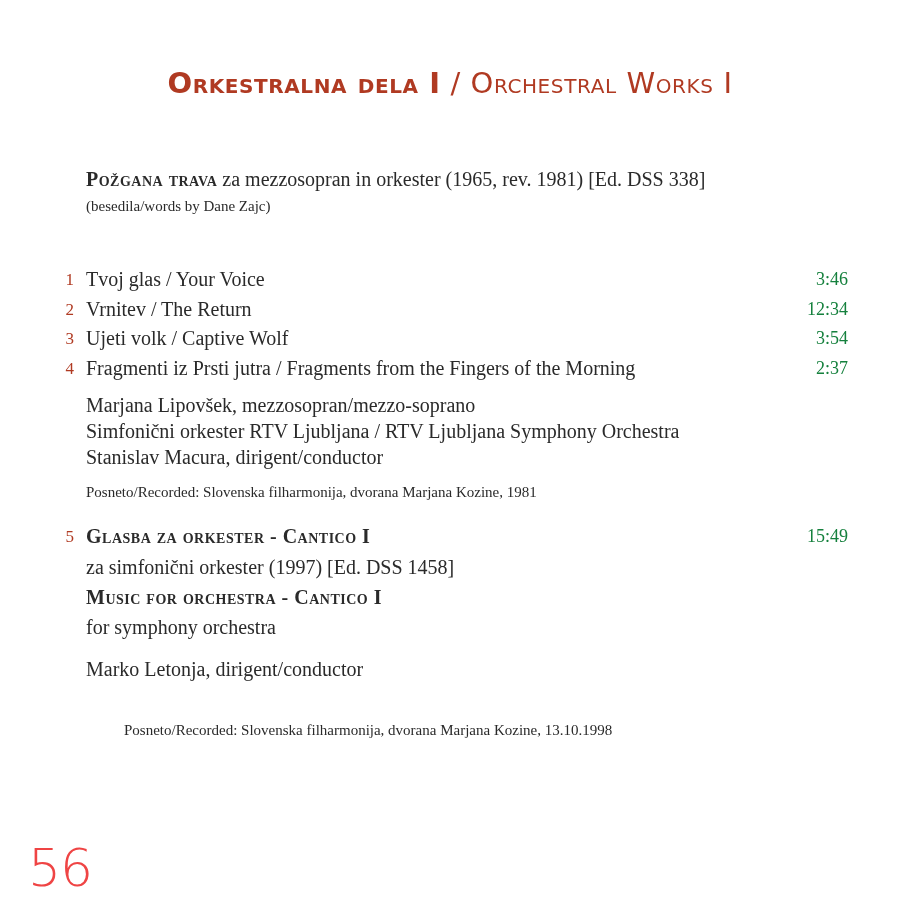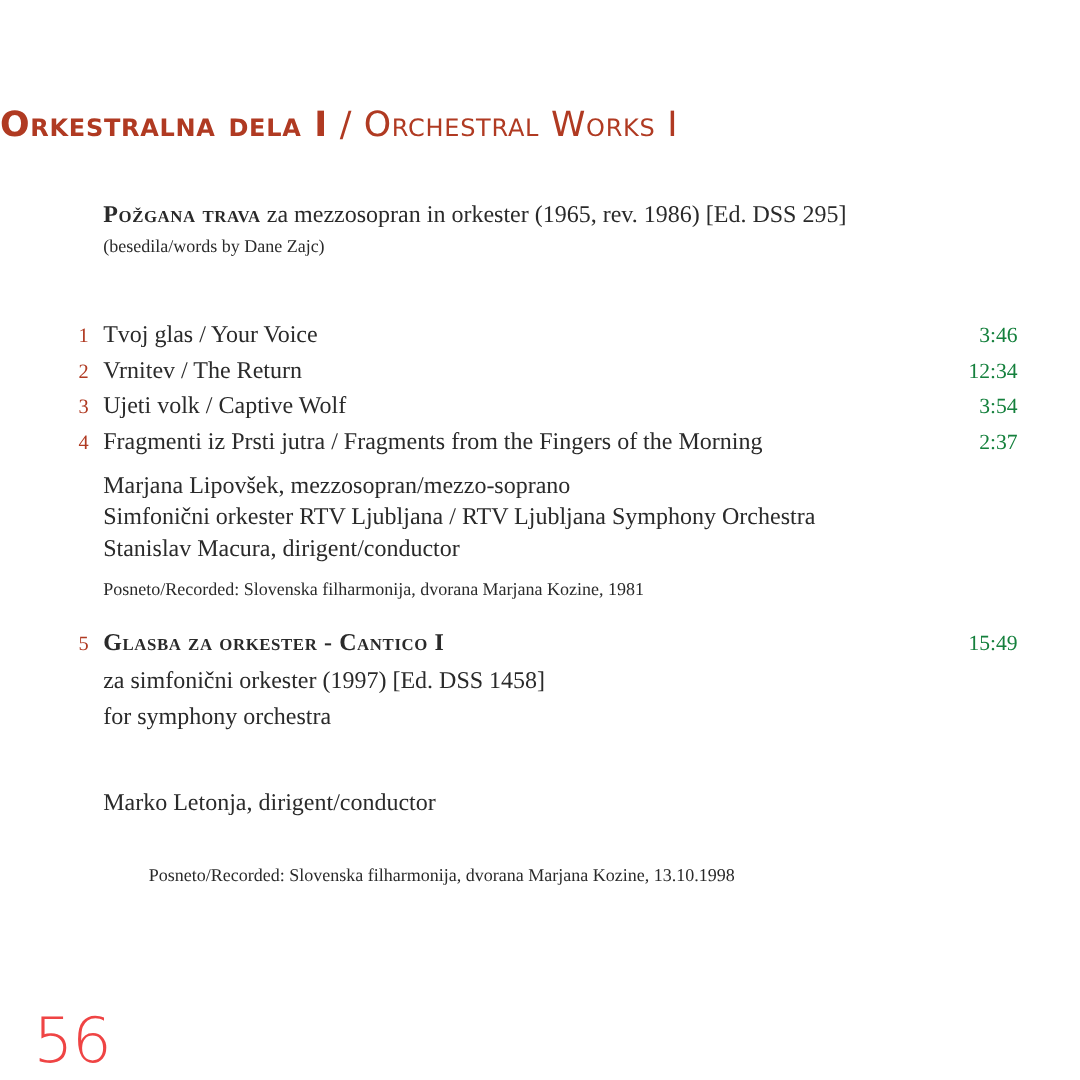--- a/index.html
+++ b/index.html
@@ -13,27 +13,26 @@
       position: relative;
       overflow: hidden;
       font-family: "Liberation Serif", "DejaVu Serif", serif;
       color: #2a2a2a;
     }
     .page-title {
       position: absolute;
       top: 66px;
       left: 0;
       width: 900px;
-      text-align: left;
+      text-align: center;
       font-family: "DejaVu Sans", "Liberation Sans", sans-serif;
       font-size: 29px;
       letter-spacing: 0.5px;
       color: #b03a22;
       white-space: nowrap;
-      margin-top: 20px;
     }
     .page-title .sc-bold {
       font-weight: bold;
       font-variant: small-caps;
       letter-spacing: 0.6px;
     }
     .page-title .sc-light {
       font-weight: normal;
       font-variant: small-caps;
       letter-spacing: 0.6px;
@@ -99,21 +98,21 @@
   </style>
 </head>
 <body>
 
 <div class="page-title">
   <span class="sc-bold">Orkestralna dela I</span><span> / </span><span class="sc-light">Orchestral Works I</span>
 </div>
 
 <div class="block" style="top:164px;">
   <div class="line">
-    <span class="sc">Požgana trava</span><span> za mezzosopran in orkester (1965, rev. 1986) [Ed. DSS 295]</span>
+    <span class="sc">Požgana trava</span><span> za mezzosopran in orkester (1965, rev. 1981) [Ed. DSS 338]</span>
   </div>
   <div class="line small">(besedila/words by Dane Zajc)</div>
 </div>
 
 <div class="block" style="top:265px;">
   <div class="track">
     <span class="track-num">1</span>
     <span>Tvoj glas / Your Voice</span>
     <span class="track-time">3:46</span>
   </div>
@@ -143,20 +142,23 @@
   <div class="line recorded">Posneto/Recorded: Slovenska filharmonija, dvorana Marjana Kozine, 1981</div>
 </div>
 
 <div class="block" style="top:522px;">
   <div class="track">
     <span class="track-num">5</span>
     <span class="sc">Glasba za orkester - Cantico I</span>
     <span class="track-time">15:49</span>
   </div>
   <div class="line">za simfonični orkester (1997) [Ed. DSS 1458]</div>
+  <div class="line">
+    <span class="sc">Music for orchestra - Cantico I</span>
+  </div>
   <div class="line">for symphony orchestra</div>
 </div>
 
 <div class="block" style="top:656px;">
   <div class="line credit">Marko Letonja, dirigent/conductor</div>
 </div>
 <div class="block" style="top:718px;margin-left:38px;">
   <div class="line recorded">Posneto/Recorded: Slovenska filharmonija, dvorana Marjana Kozine, 13.10.1998</div>
 </div>
 

